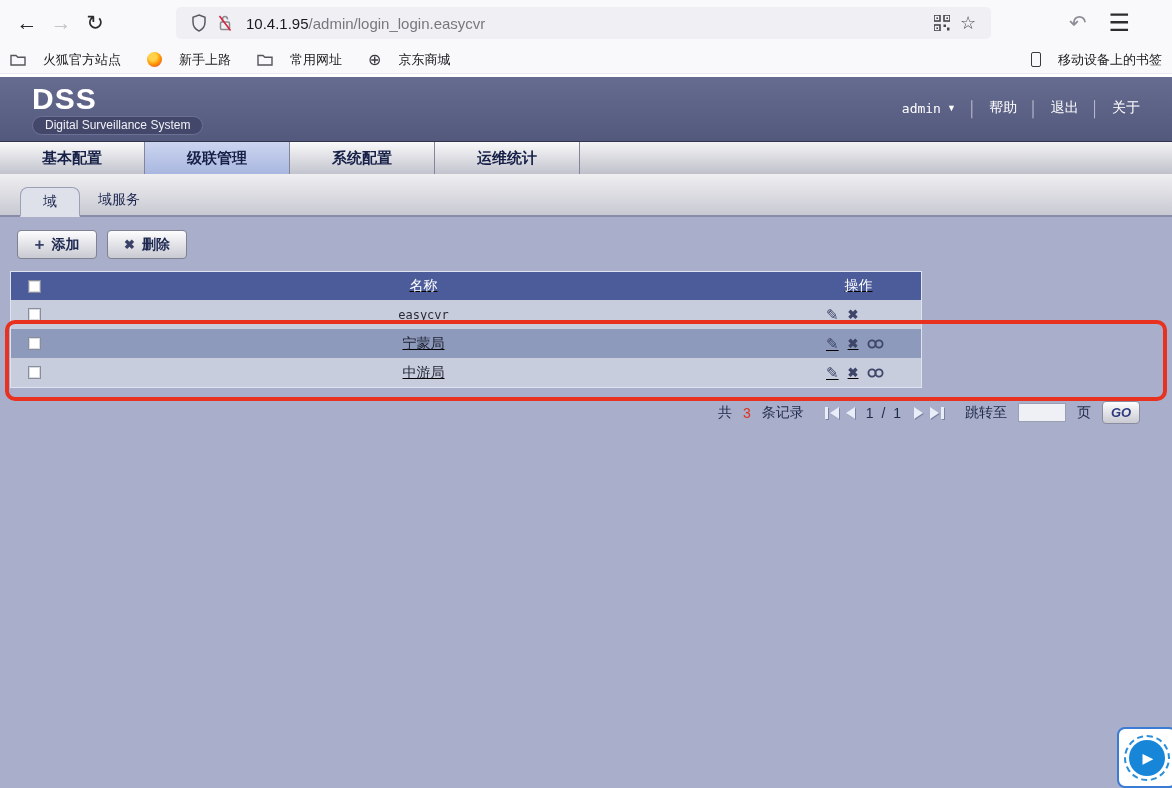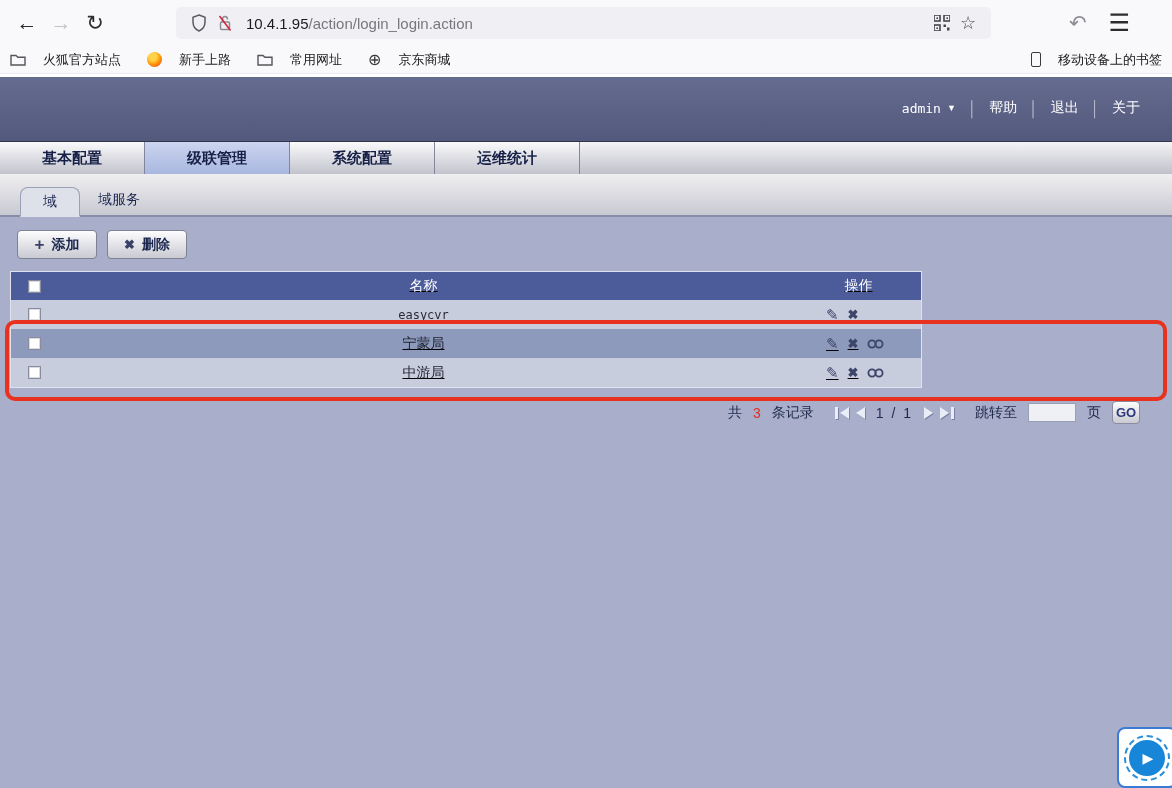--- a/index.html
+++ b/index.html
@@ -94,23 +94,23 @@
   .red-num { color:#e03020; padding:0 4px; }
   .pager-icons { display:flex; align-items:center; gap:7px; margin:0 14px; }
   .tri-l { width:0; height:0; border-right:9px solid #e9edf8; border-top:6px solid transparent;
            border-bottom:6px solid transparent; filter:drop-shadow(1px 1px 0 #7b82a4); }
   .tri-r { width:0; height:0; border-left:9px solid #e9edf8; border-top:6px solid transparent;
            border-bottom:6px solid transparent; filter:drop-shadow(1px 1px 0 #7b82a4); }
   .pbar { width:3px; height:12px; background:#e9edf8; filter:drop-shadow(1px 1px 0 #7b82a4); }
   .pager-btn { display:flex; align-items:center; gap:2px; }
   .page-info { margin:0 4px; letter-spacing:2px; }
   .jump-input { width:48px; height:19px; border:1px solid #9aa0b4; background:#eef0f6; margin:0 4px; }
-  .go-btn { height:23px; width:28px; background:linear-gradient(#fdfdfe,#c9cad2); border:1px solid #8a8da0;
+  .go-btn { height:23px; width:38px; background:linear-gradient(#fdfdfe,#c9cad2); border:1px solid #8a8da0;
             border-radius:4px; font-size:13px; font-weight:bold; color:#2c3a7d;
-            display:flex; align-items:center; justify-content:center; margin-left:4px; }
+            display:flex; align-items:center; justify-content:center; margin-left:4px;font-style:italic; }
 
   
   .red-annotation { position:absolute; left:5px; top:320px; width:1162px; height:81px;
                     border:4px solid #e8321f; border-radius:10px; pointer-events:none; }
   .recorder-widget { position:absolute; left:1117px; top:727px; width:60px; height:61px;
                      background:#ffffff; border:2px solid #3a7bd5; border-radius:8px;
                      display:flex; align-items:center; justify-content:center; }
   .rec-ring { width:46px; height:46px; border:2px dashed #2a8fd8; border-radius:50%;
               display:flex; align-items:center; justify-content:center; }
   .rec-circle { width:36px; height:36px; background:#1786d8; border-radius:50%;
@@ -134,21 +134,21 @@
             <path d="M8 1 L14 3.2 V8 C14 12.5 11.4 15.5 8 17 C4.6 15.5 2 12.5 2 8 V3.2 Z" fill="none" stroke="#5a5a62" stroke-width="1.5"></path>
           </svg>
       </span>
       <span class="u-icon">
         <svg width="16" height="18" viewBox="0 0 16 18">
           <rect x="3.5" y="8" width="9" height="7.5" rx="1.2" fill="none" stroke="#8a8a92" stroke-width="1.5"></rect>
           <path d="M5.5 8 V5.5 C5.5 3.6 6.6 2.5 8 2.5 C9.4 2.5 10.5 3.6 10.5 5.5" fill="none" stroke="#8a8a92" stroke-width="1.5"></path>
           <line x1="2.5" y1="2" x2="13.5" y2="16.5" stroke="#d7263d" stroke-width="1.6"></line>
         </svg>
       </span>
-      <span class="url-text"><span class="host">10.4.1.95</span><span class="path">/action/login_login.action</span></span>
+      <span class="url-text"><span class="host">10.4.1.95</span><span class="path">/admin/login_login.easycvr</span></span>
       <span class="spacer"></span>
       <span class="u-icon">
         <svg width="16" height="16" viewBox="0 0 16 16" fill="#45454c">
           <rect x="0" y="0" width="6" height="6" fill="none" stroke="#45454c" stroke-width="1.6"></rect>
           <rect x="10" y="0" width="6" height="6" fill="none" stroke="#45454c" stroke-width="1.6"></rect>
           <rect x="0" y="10" width="6" height="6" fill="none" stroke="#45454c" stroke-width="1.6"></rect>
           <rect x="2.4" y="2.4" width="1.6" height="1.6"></rect>
             <rect x="12.4" y="2.4" width="1.6" height="1.6"></rect>
           <rect x="2.4" y="12.4" width="1.6" height="1.6"></rect>
           <rect x="9.5" y="9.5" width="2.5" height="2.5"></rect>
@@ -190,20 +190,24 @@
     </div>
     <div class="bm-item bm-right">
       <span class="mobile-icon"></span>
       <span>移动设备上的书签</span>
     </div>
   </div>
 
   <div class="chrome-gap"></div>
 
   <div class="dss-header">
+    <div class="logo-wrap">
+      <div class="logo">DSS</div>
+      <div class="logo-pill">Digital Surveillance System</div>
+    </div>
     <div class="user-links">
       <span class="user-name">admin</span>
       <span class="caret">▼</span>
       <span class="sep">│</span>
       <span class="hlink">帮助</span>
       <span class="sep">│</span>
       <span class="hlink">退出</span>
       <span class="sep">│</span>
       <span class="hlink">关于</span>
     </div>

